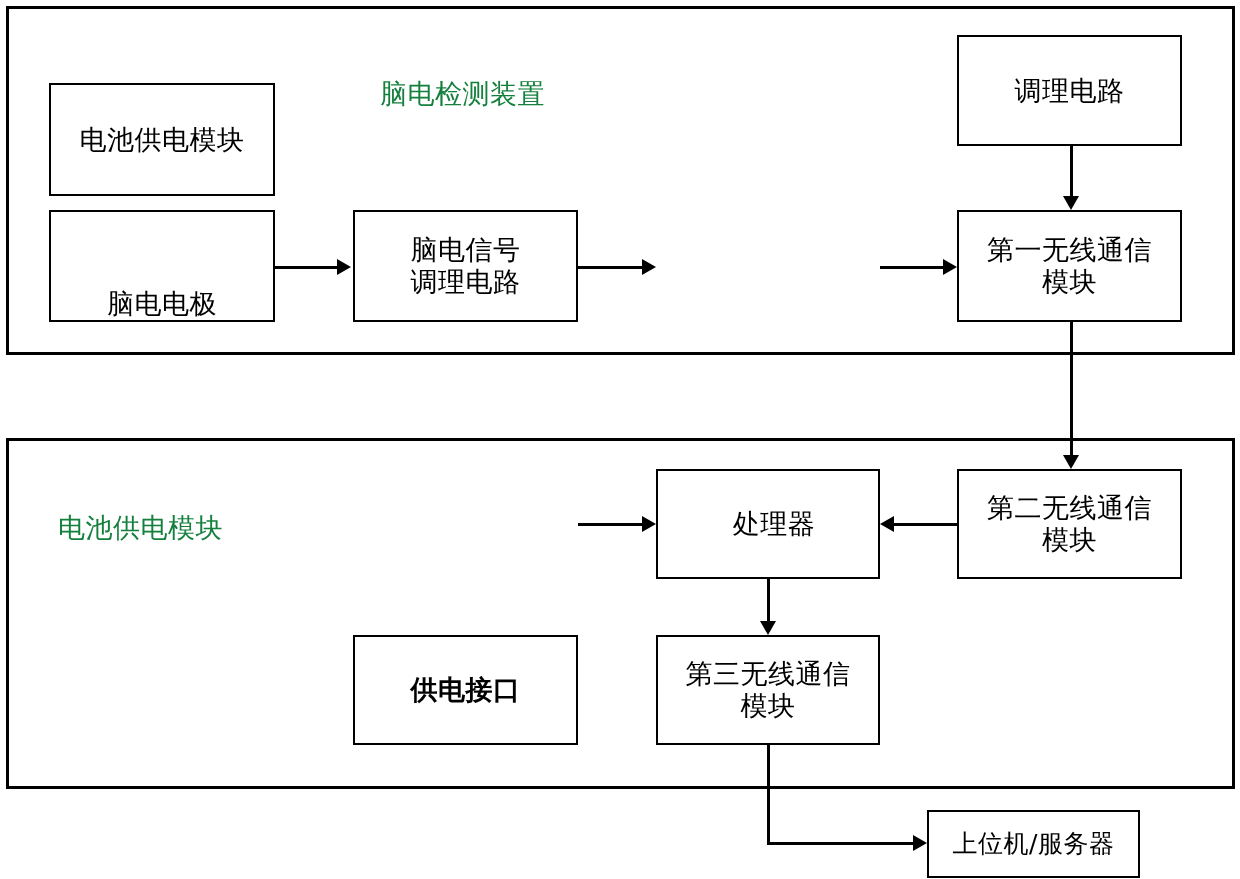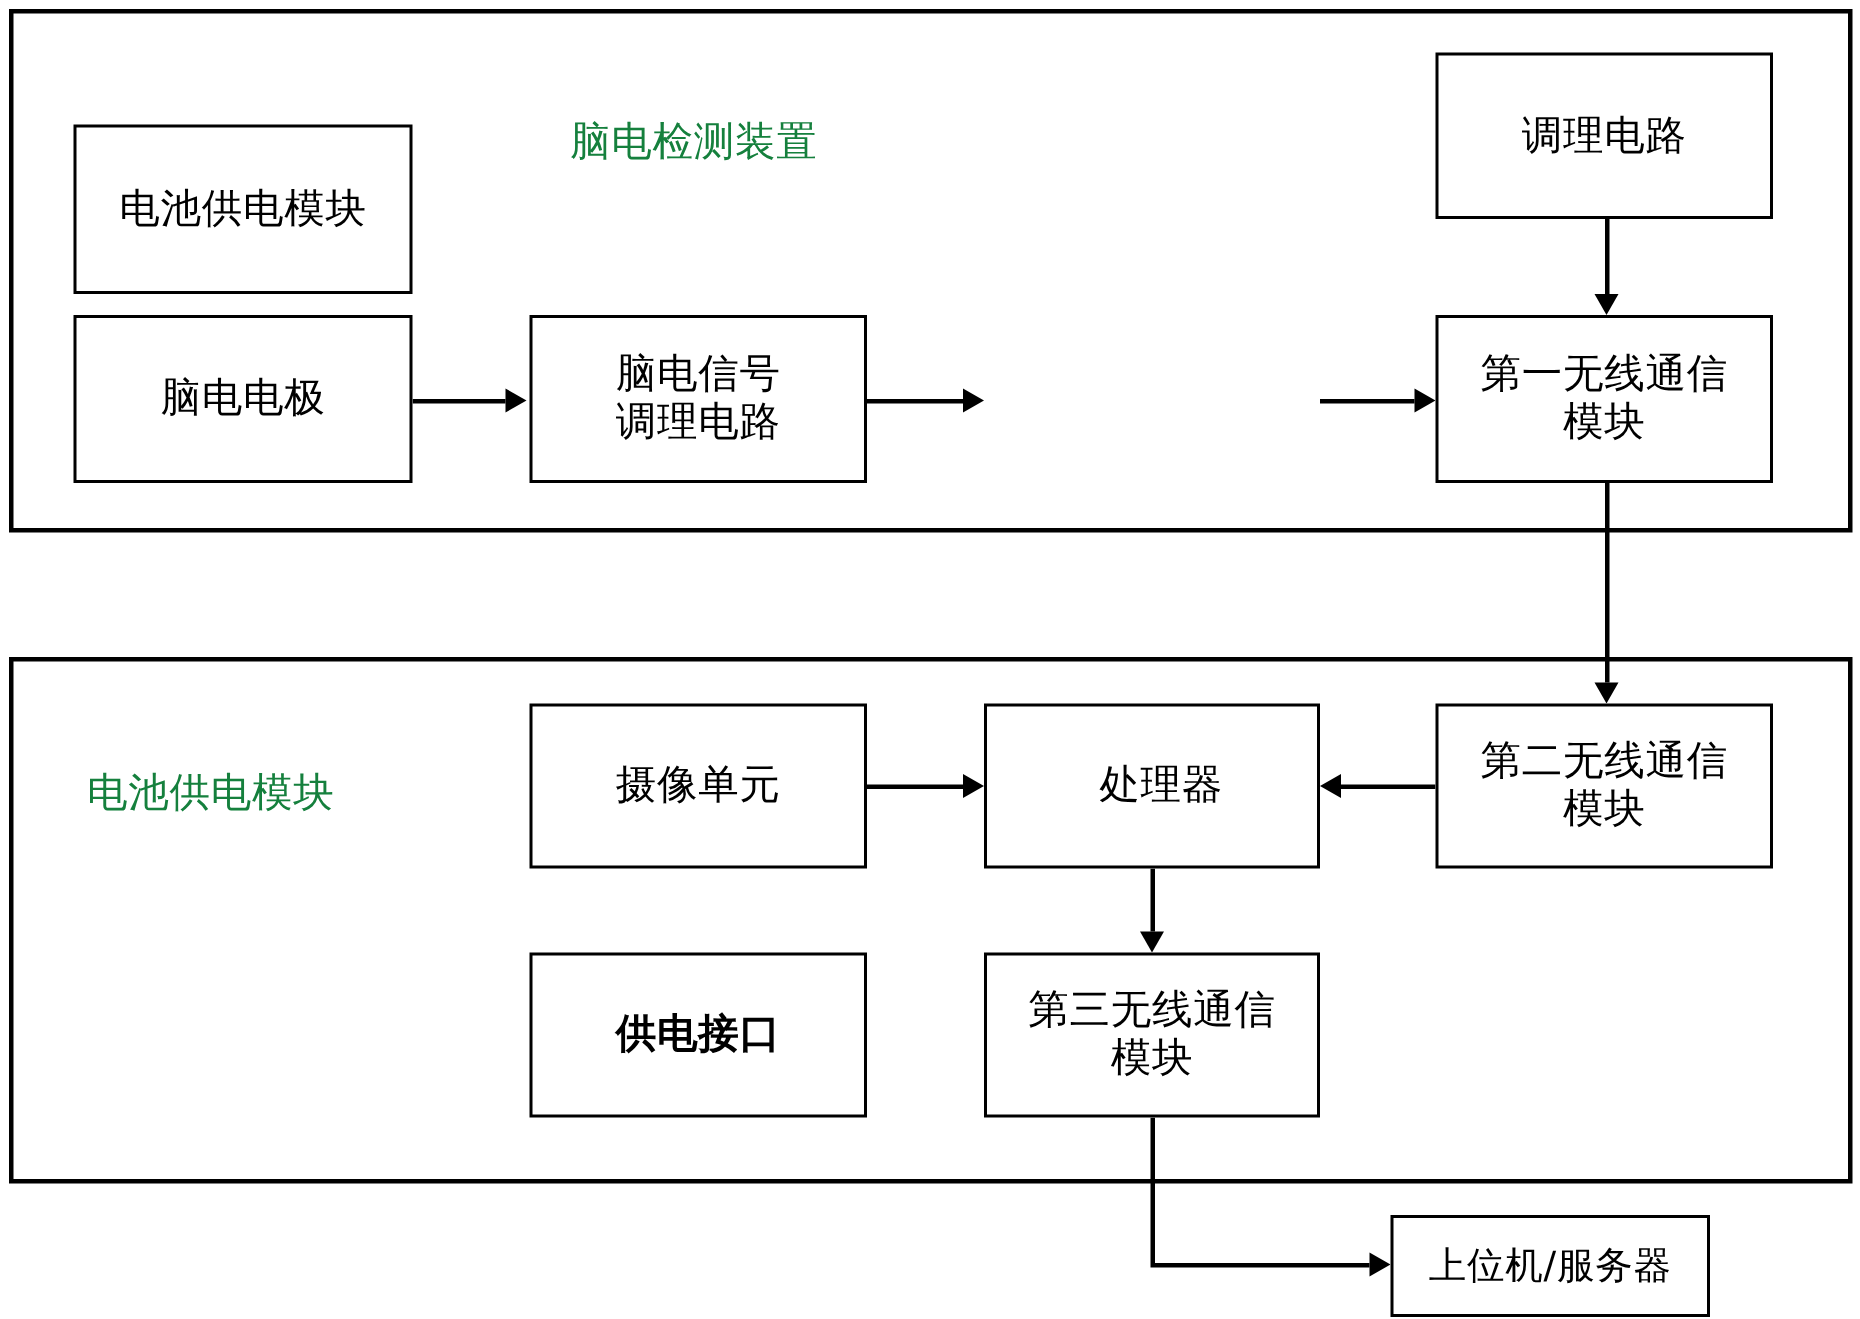--- a/index.html
+++ b/index.html
@@ -97,21 +97,21 @@
   <div class="caption" style="left:380px; top:76px;">脑电检测装置</div>
 
   <div class="block" style="left:49px; top:35px; width:226px; height:113px;margin-top:48px;">
     <span class="lbl">电池供电模块</span>
   </div>
 
   <div class="block" style="left:957px; top:35px; width:225px; height:111px;">
     <span class="lbl">调理电路</span>
   </div>
 
-  <div class="block" style="left:49px; top:210px; width:226px; height:112px;">
+  <div class="block" style="left:49px; top:210px; width:226px; height:112px;align-items:flex-end;">
     <span class="lbl">脑电电极</span>
   </div>
 
   <div class="block" style="left:353px; top:210px; width:225px; height:112px;">
     <span class="lbl">脑电信号
 调理电路</span>
   </div>
 
 
   <div class="block" style="left:957px; top:210px; width:225px; height:112px;">
@@ -128,23 +128,20 @@
   <div class="hline" style="left:880px; top:266px; width:63px;"></div>
   <div class="arrow arrow-right" style="left:943px; top:259px;"></div>
 
   <div class="vline" style="left:1070px; top:146px; height:50px;"></div>
   <div class="arrow arrow-down" style="left:1063px; top:196px;"></div>
 
   <div class="container" style="left:6px; top:438px; width:1229px; height:351px;"></div>
 
   <div class="caption" style="left:58px; top:510px;">电池供电模块</div>
 
-  <div class="block" style="left:353px; top:469px; width:225px; height:110px;">
-    <span class="lbl">摄像单元</span>
-  </div>
 
   <div class="block" style="left:353px; top:635px; width:225px; height:110px;font-weight:bold;">
     <span class="lbl">供电接口</span>
   </div>
 
   <div class="block" style="left:656px; top:469px; width:224px; height:110px;padding-left:12px;">
     <span class="lbl">处理器</span>
   </div>
 
   <div class="block" style="left:656px; top:635px; width:224px; height:110px;">

